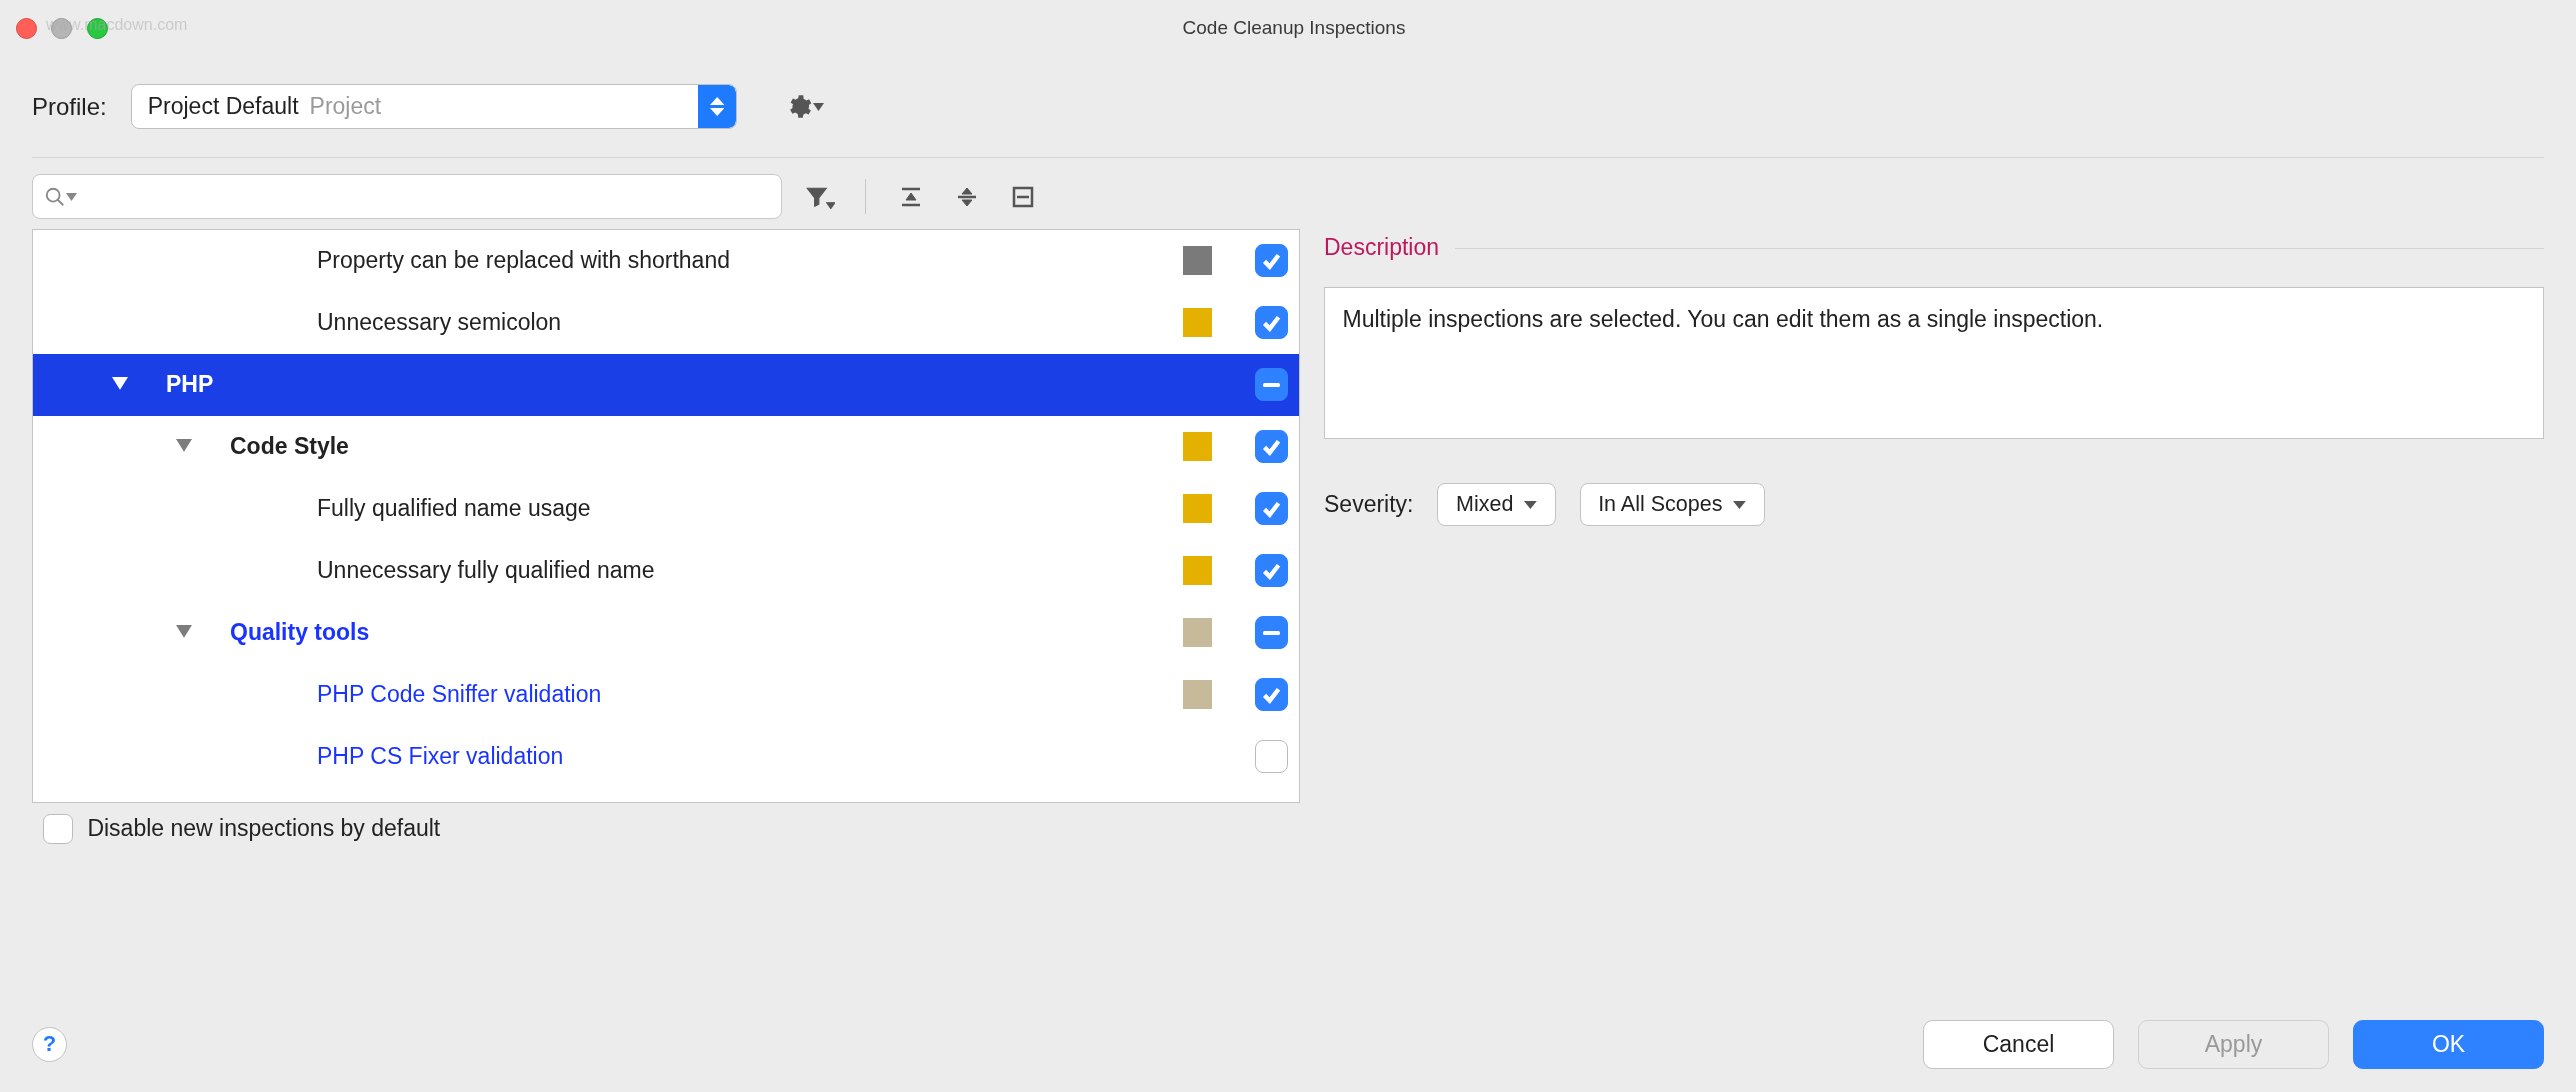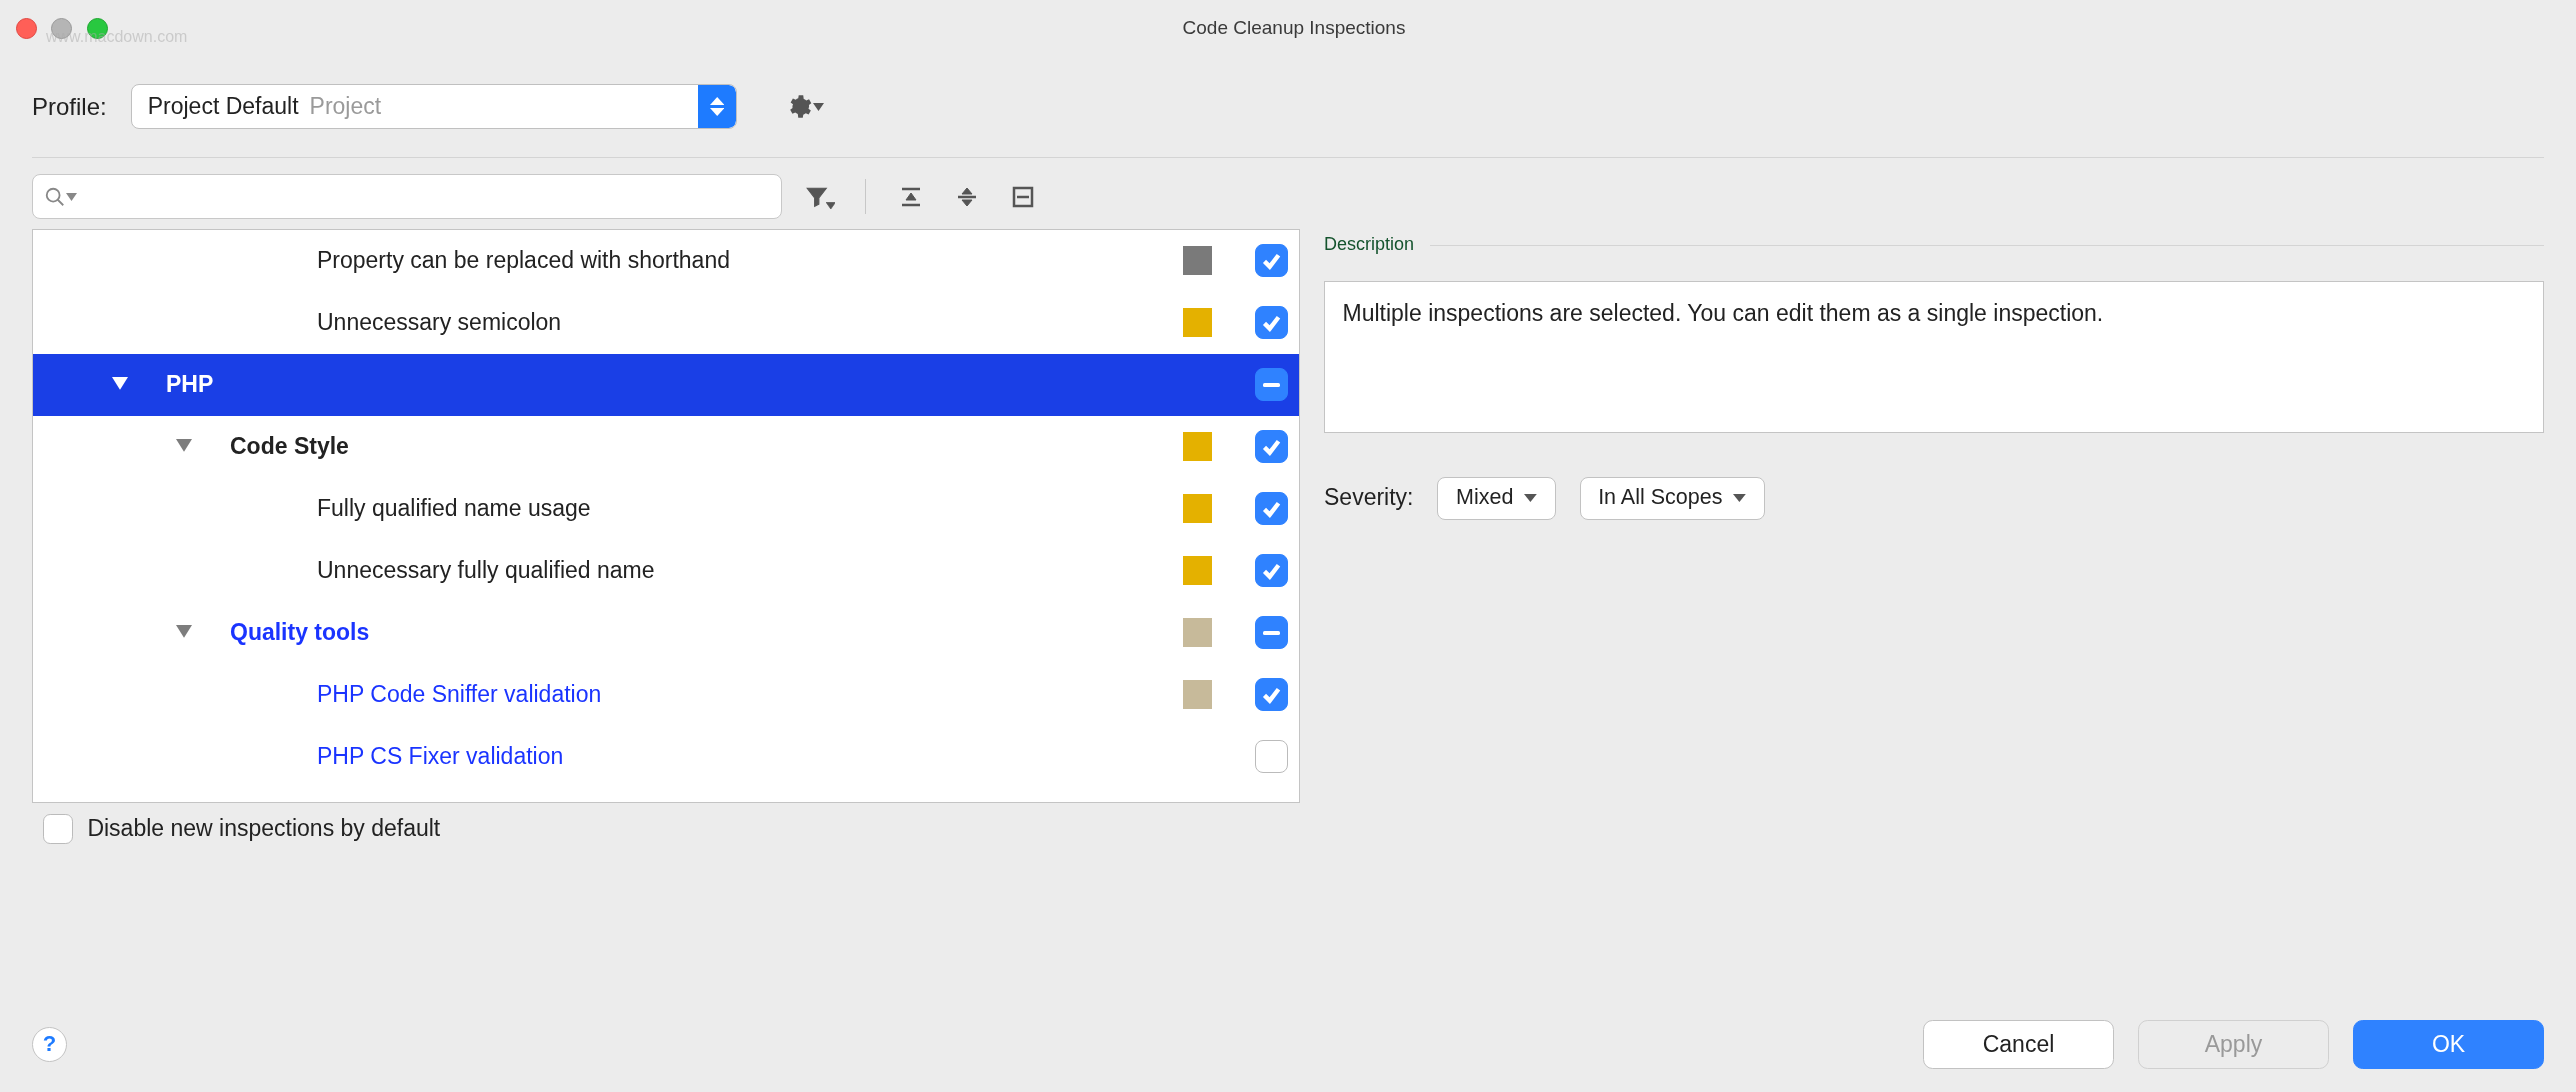--- a/index.html
+++ b/index.html
@@ -114,21 +114,21 @@
   }
   .chk.on { background:#2f82ff; border-color:#2f82ff;}
   .chk.mixed { background:#2f82ff; border-color:#2f82ff;}
   .chk svg { stroke:#fff; stroke-width:5; fill:none;}
   .chk.mixed .dash { width:17.5px; height:4px; background:#fff; border-radius:1.6px;}
 
   
   .right { flex:1; display:flex; flex-direction:column;}
   .desc-head { display:flex; align-items:center; gap:16px; margin-top:4.8px;}
   .desc-head .rule { flex:1; height:0.8px; background:#d4d4d4;}
-  .desc-head .lbl { font-size:18px; color:#14532d;}
+  .desc-head .lbl { font-size:23px; color:#be185d;}
   .desc-box {
     margin-top: 24px;
     background:#fff; border:0.8px solid #c4c4c4;
     padding: 16px 17.5px; font-size:23px; min-height:152px;
     line-height:1.38;
   }
   .sev-row { display:flex; align-items:center; gap:24px; margin-top:44px;}
   .sev-label { font-size:23px;}
   .pill-btn {
     background:#fff; border:0.8px solid #c2c2c2; border-radius:8px;
@@ -158,21 +158,21 @@
   }
   .btn-row { margin-left:auto; display:flex; gap:24px;}
   .btn {
     min-width:191px; height:49px; border-radius:9.6px;
     border:0.8px solid #c2c2c2; background:#fff; font-size:23px;
     display:flex; align-items:center; justify-content:center;
   }
   .btn.disabled { background:#ececec; color:#999; border-color:#d0d0d0;}
   .btn.primary { background:#2f82ff; color:#fff; border-color:#2f82ff;}
 
-  .watermark { position:absolute; top:27px; left:46px; color:#aaa; font-size:16px; opacity:.5;text-align:center;}
+  .watermark { position:absolute; top:15px; left:46px; color:#aaa; font-size:16px; opacity:.5;text-align:center;}
 </style>
 </head>
 <body>
 <div class="window">
 
   <div class="titlebar">
     <div class="traffic-lights">
       <div class="tl red"></div>
       <div class="tl yel"></div>
       <div class="tl grn"></div>

